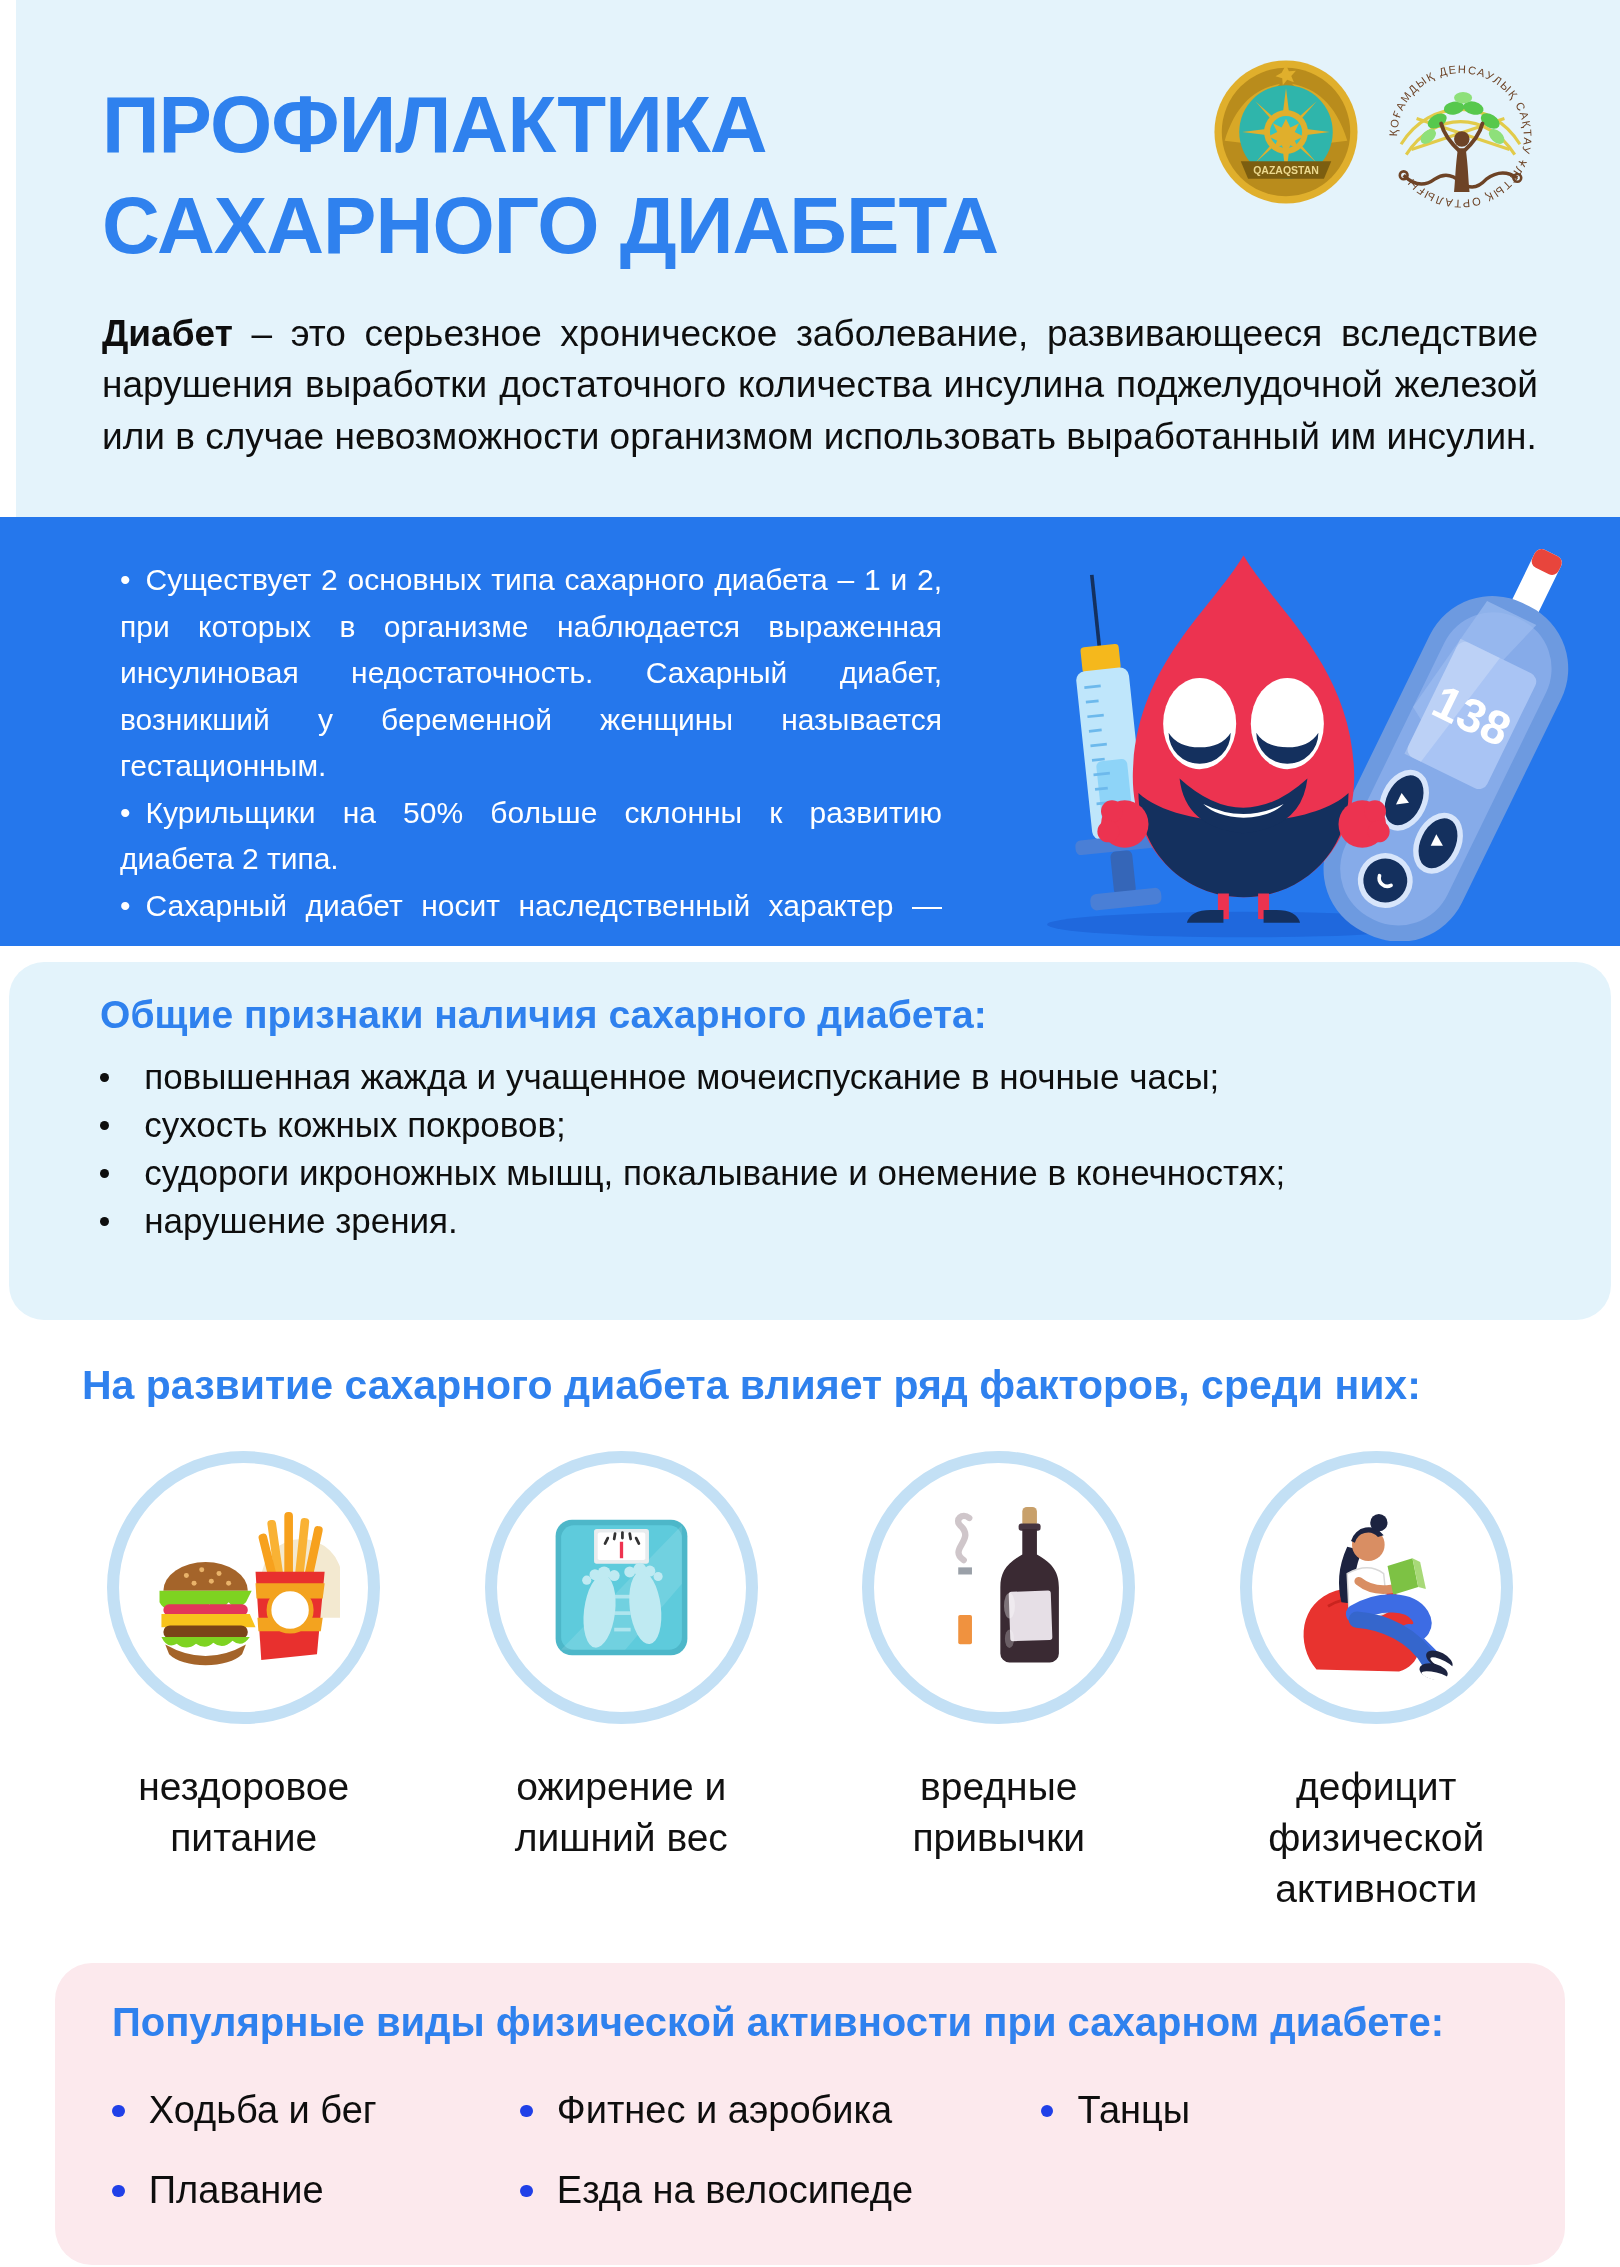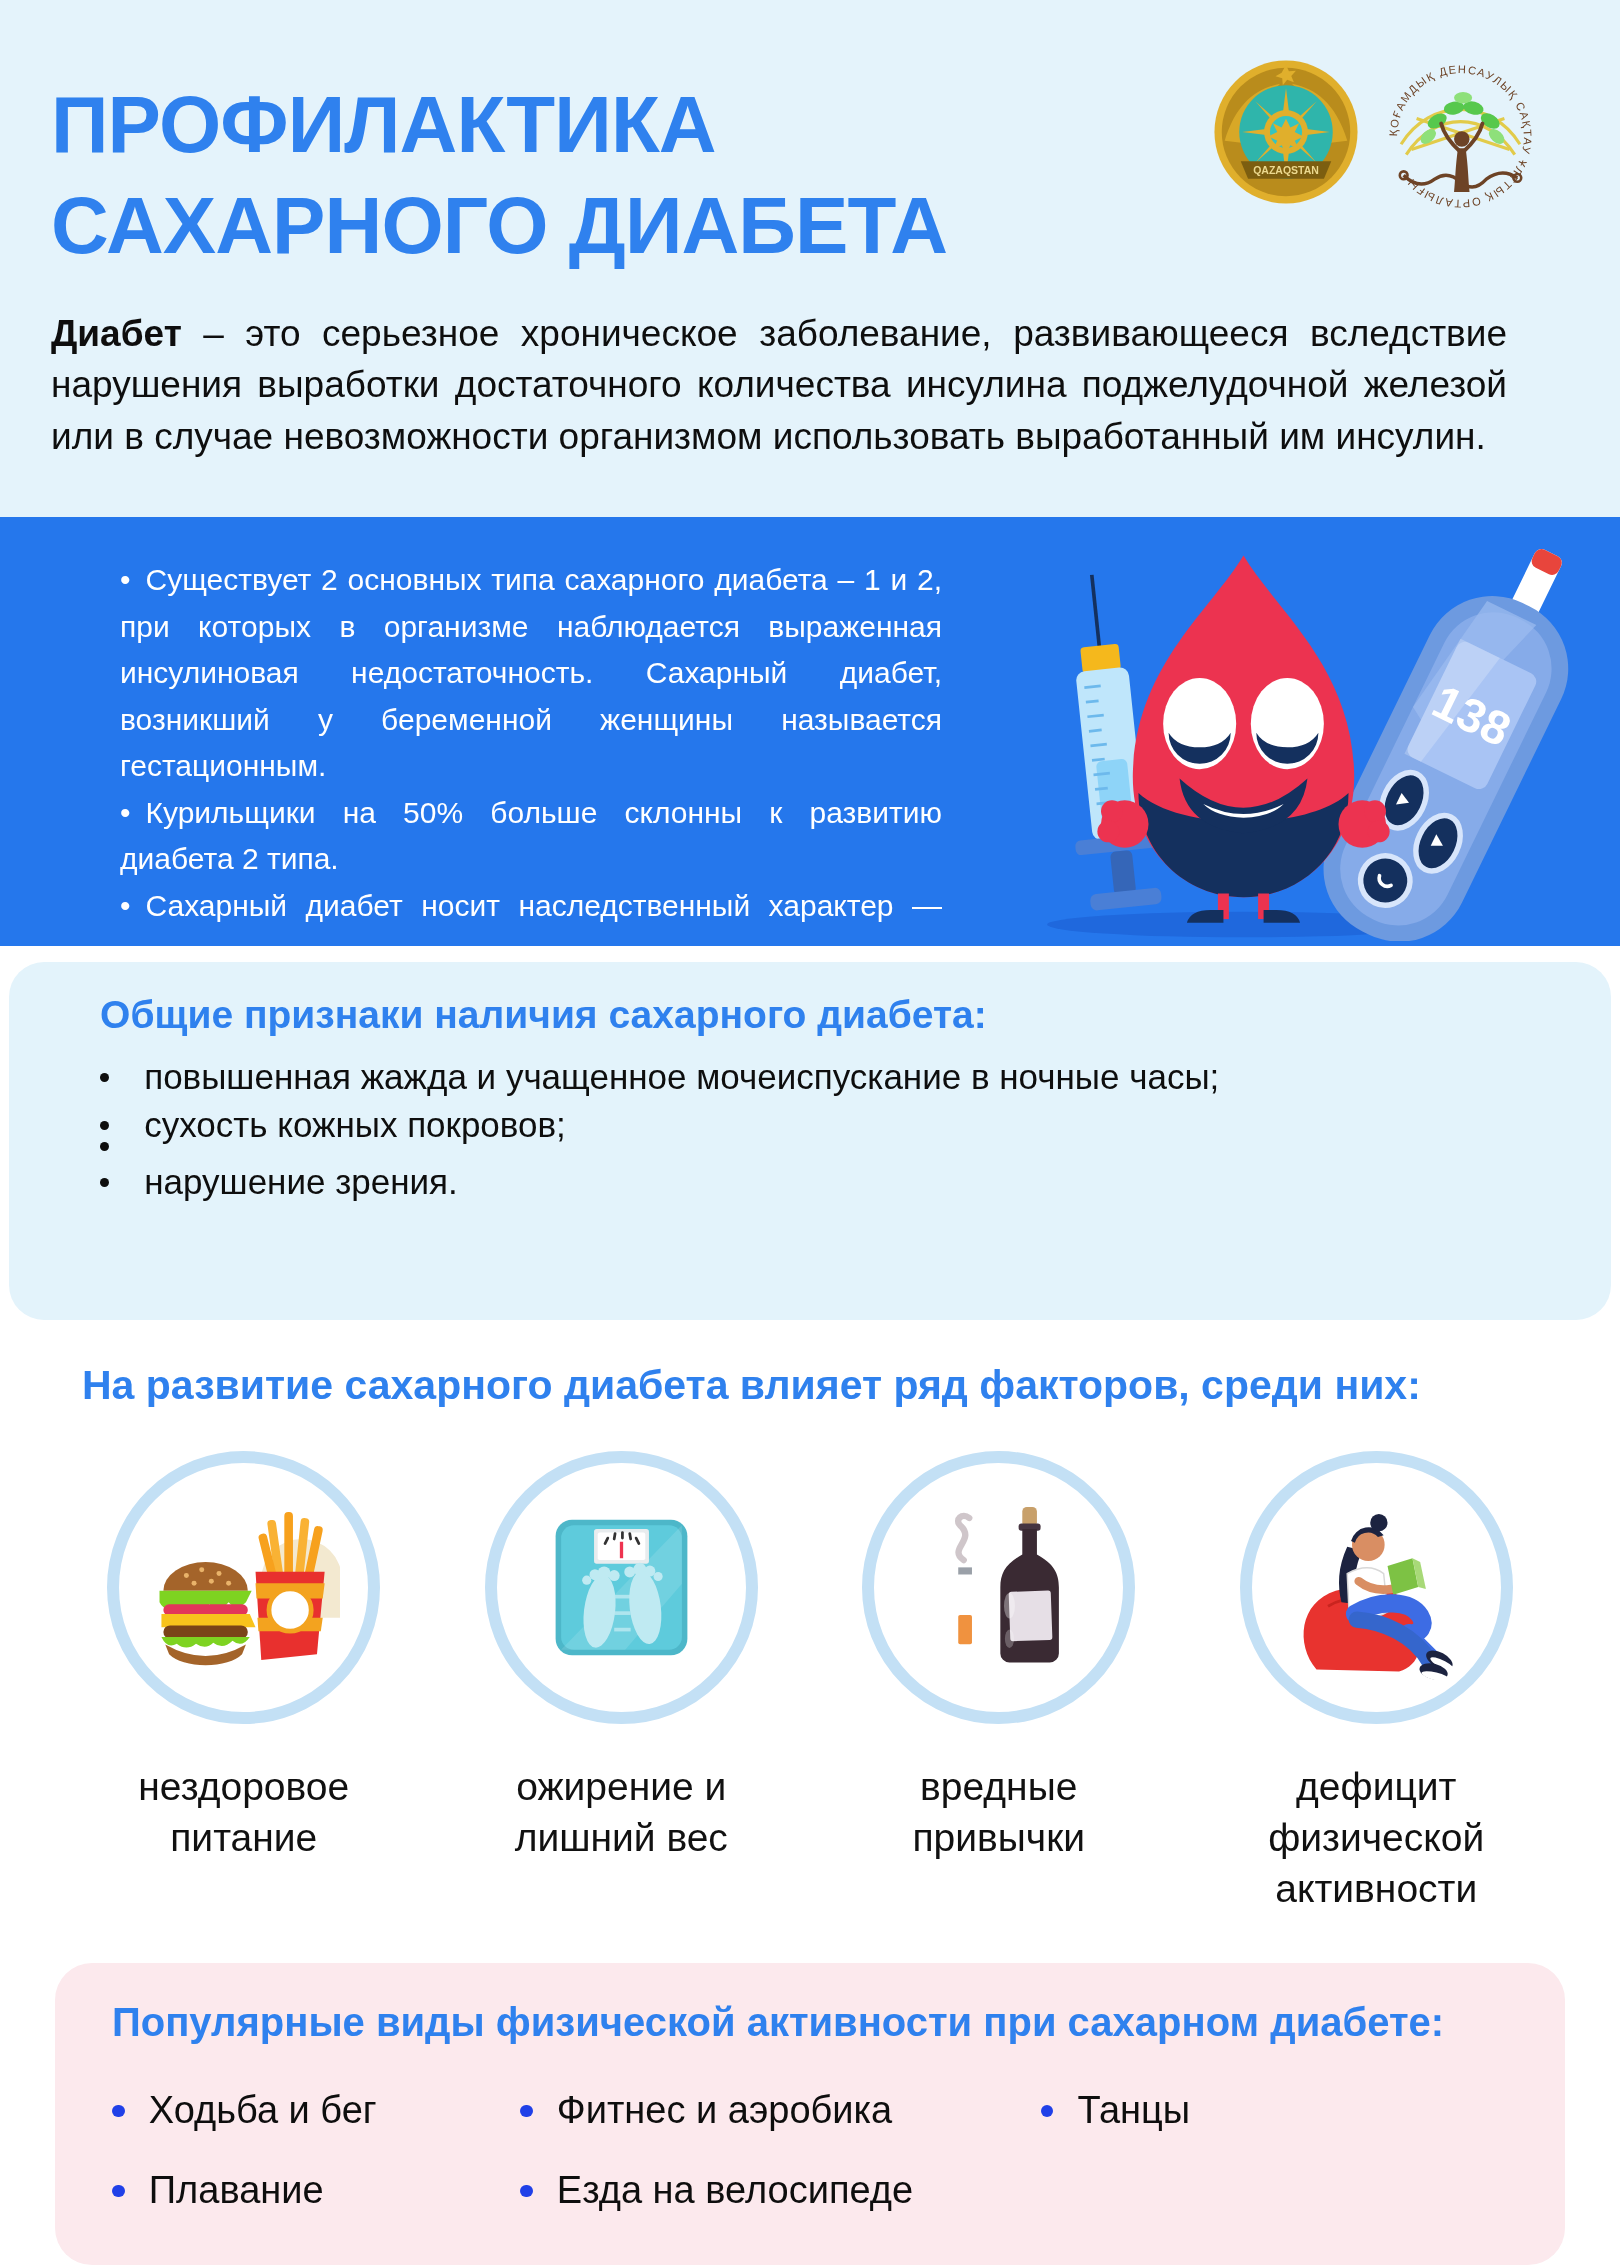--- a/index.html
+++ b/index.html
@@ -4,21 +4,22 @@
 <style>
   html,body{margin:0;padding:0;}
   body{
     width:1620px;height:2268px;position:relative;background:#ffffff;
     font-family:"Liberation Sans", sans-serif;color:#0e0e0e;
     -webkit-font-smoothing:antialiased;
   }
   
   .top-section{
     background:#e4f3fb;height:517px;box-sizing:border-box;
-    padding:66px 82px 0 51px;
+    padding:66px 82px 0 86px;
+    margin-left:16px;
   }
   .header-row{display:flex;justify-content:space-between;align-items:flex-start;}
   .page-title{
     color:#2f81ee;font-weight:bold;font-size:80px;line-height:1.26;
     letter-spacing:-0.9px;margin:9.1px 0 0 0;
   }
   .logos{display:flex;gap:24px;align-items:flex-start;margin-top:-7.3px;}
   .intro{
     margin-top:31px;font-size:37px;line-height:1.4;text-align:justify;
     color:#0e0e0e;max-width:1456px;
@@ -242,20 +243,21 @@
     <div class="sign-item">
         <span class="dot"></span>
         <span>повышенная жажда и учащенное мочеиспускание в ночные часы;</span>
       </div>
     <div class="sign-item">
         <span class="dot"></span>
         <span>сухость кожных покровов;</span>
       </div>
     <div class="sign-item">
         <span class="dot"></span>
+        <span>судороги икроножных мышц, покалывание и онемение в конечностях;</span>
       </div>
     <div class="sign-item">
         <span class="dot"></span>
         <span>нарушение зрения.</span>
       </div>
   </div>
 </div>
 
 <div class="factors-section">
   <h2 class="factors-heading">На развитие сахарного диабета влияет ряд факторов, среди них:</h2>

